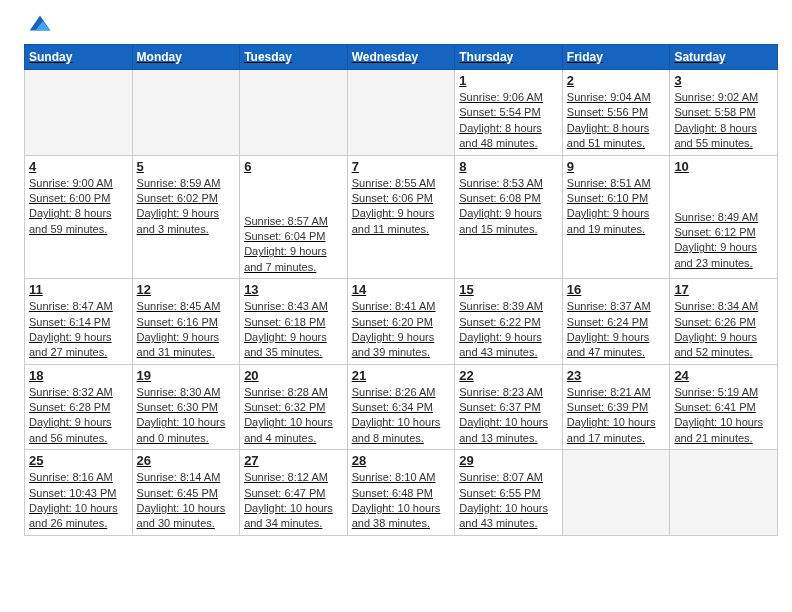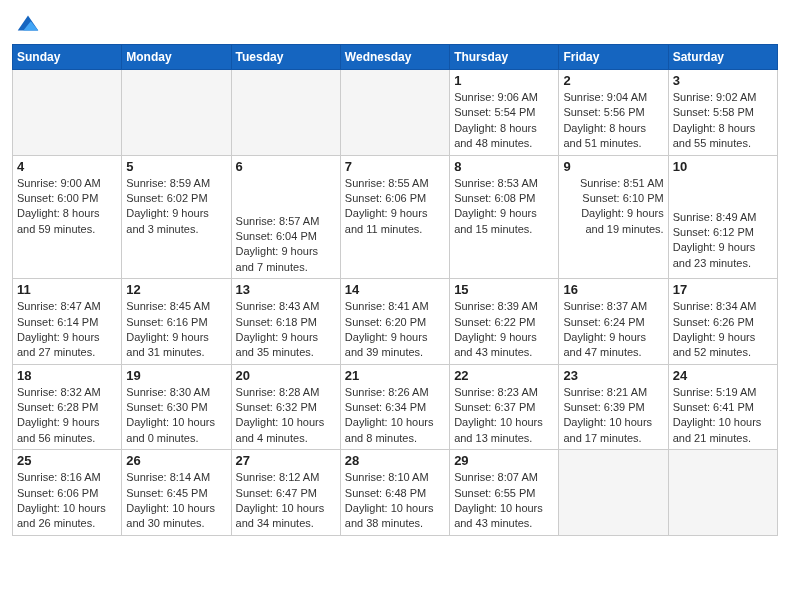--- a/index.html
+++ b/index.html
@@ -6,21 +6,22 @@
     body {
       font-family: Arial, sans-serif;
       background: #fff;
       width: 792px;
       height: 612px;
       overflow: hidden;
     }
     .page {
       width: 792px;
       height: 520px;
-      padding: 10px 14px 10px 12px;
+      padding: 10px 14px 10px 24px;
+      text-decoration: underline;
     }
     .header {
       display: flex;
       justify-content: space-between;
       align-items: flex-start;
       margin-bottom: 6px;
     }
     .logo {
       display: flex;
       align-items: center;
@@ -187,21 +188,21 @@
           </td>
           <td>
             <span class="day-num">8</span>
             <div class="day-info" style="white-space: pre-line;">Sunrise: 8:53 AM
 Sunset: 6:08 PM
 Daylight: 9 hours
 and 15 minutes.</div>
           </td>
           <td>
             <span class="day-num">9</span>
-            <div class="day-info" style="white-space: pre-line; text-align: right;">Sunrise: 8:51 AM
+            <div class="day-info" style="white-space: pre-line;">Sunrise: 8:51 AM
 Sunset: 6:10 PM
 Daylight: 9 hours
 and 19 minutes.</div>
           </td>
           <td>
             <span class="day-num">10</span>
             <div class="day-info" style="white-space: pre-line; margin-top: 36px;">Sunrise: 8:49 AM
 Sunset: 6:12 PM
 Daylight: 9 hours
 and 23 minutes.</div>
@@ -306,21 +307,21 @@
             <div class="day-info" style="white-space: pre-line;">Sunrise: 5:19 AM
 Sunset: 6:41 PM
 Daylight: 10 hours
 and 21 minutes.</div>
           </td>
         </tr>
         <tr>
           <td>
             <span class="day-num">25</span>
             <div class="day-info" style="white-space: pre-line;">Sunrise: 8:16 AM
-Sunset: 6:06 PM
+Sunset: 10:43 PM
 Daylight: 10 hours
 and 26 minutes.</div>
           </td>
           <td>
             <span class="day-num">26</span>
             <div class="day-info" style="white-space: pre-line;">Sunrise: 8:14 AM
 Sunset: 6:45 PM
 Daylight: 10 hours
 and 30 minutes.</div>
           </td>

